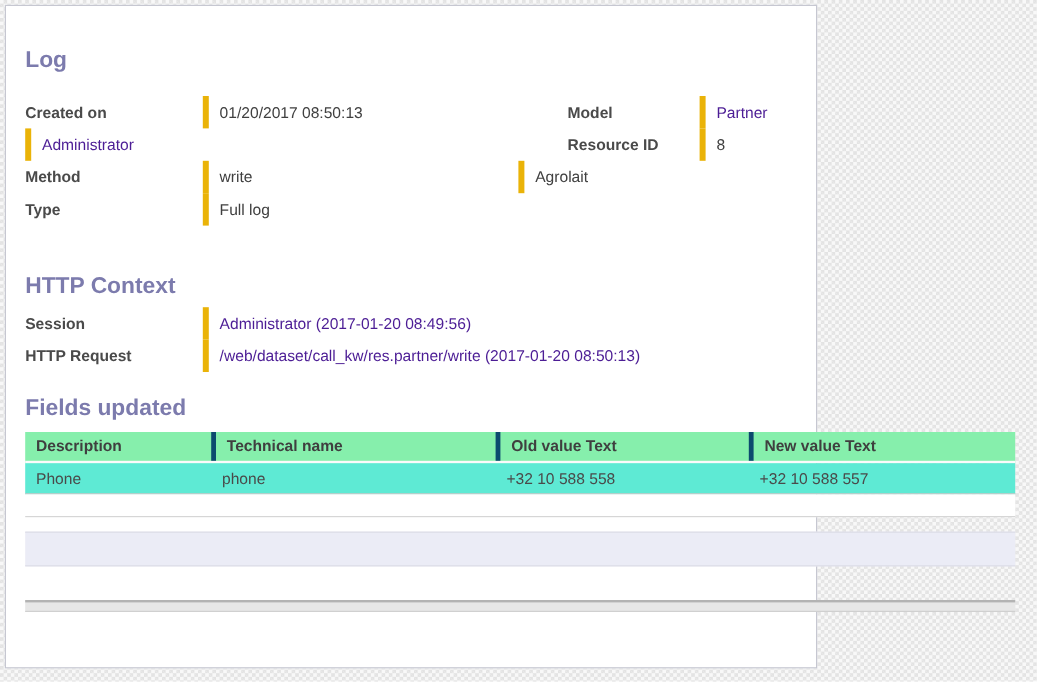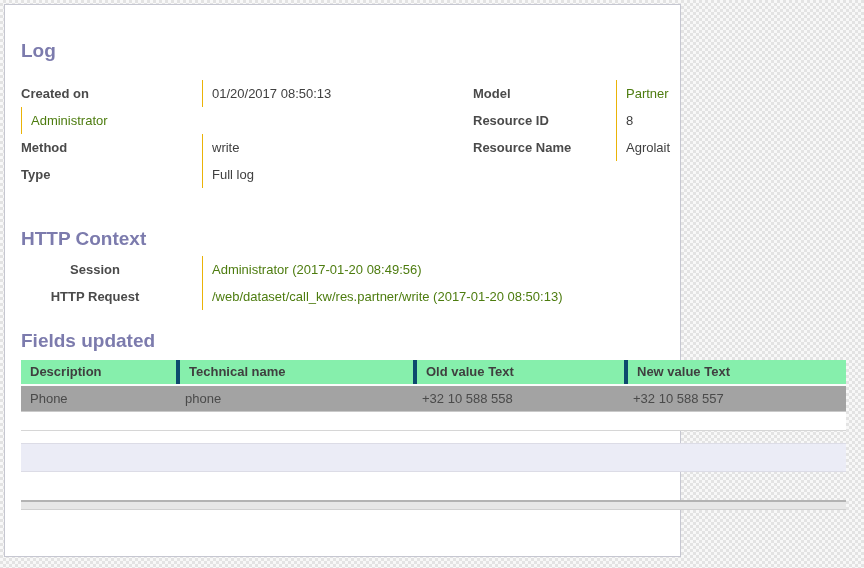--- a/index.html
+++ b/index.html
@@ -25,46 +25,46 @@
     color:#7c7bad; font-size:19px; font-weight:bold; line-height:22px;
   }
   .title-log { margin-top:35px; }
   .title-http { margin-top:40px; }
   .title-fields { margin-top:20px; }
 
   .group-wrap { display:flex; margin-top:18px; width:825px; }
   .group { display:flex; flex-direction:column; }
   .group-left { width:411px; }
   .group-right { width:414px; }
-  .group-http { margin-top:6px; width:825px;text-align:center; }
+  .group-http { margin-top:6px; width:825px; }
 
-  .field-row { display:flex; height:27px; align-items:center;gap:33px; }
+  .field-row { display:flex; height:27px; align-items:center; }
   .field-label {
     font-size:13px; font-weight:bold; color:#4a4a4a;
     width:148px; flex:0 0 148px;
   }
   .group-right .field-label { width:151px; flex:0 0 151px;padding-left:41px; }
   .field-value-cell {
-    flex:1; align-self:stretch; border-left:1px solid #eab308;
+    flex:1; align-self:stretch; border-left:5px solid #eab308;
     display:flex; align-items:center; padding-left:9px;
   }
   .field-value { font-size:13px; color:#404040; }
-  .link { color:#4d7c0f; cursor:pointer; }
+  .link { color:#4c1d95; cursor:pointer; }
 
   .tbl { margin-top:8px; width:825px; }
   .tbl-header {
     display:flex; height:26px; background:#86efac;
     border-bottom:2px solid #fbfbfb;
   }
   .tbl-header .cell {
     font-size:13px; font-weight:bold; color:#3f3f3f; line-height:24px;
   }
   .tbl-header .cell + .cell { border-left:4px solid #0c4a6e; }
   .tbl-row {
-    display:flex; height:26px; background:#a3a3a3;
+    display:flex; height:26px; background:#5eead4;
     border-bottom:1px solid #c9c9c9; cursor:pointer;
   }
   .tbl-row .cell { font-size:13px; color:#4a4a4a; line-height:26px; }
   .cell { padding-left:9px; overflow:hidden; white-space:nowrap; }
   .col-1 { width:155px; flex:0 0 155px; }
   .col-2 { width:237px; flex:0 0 237px; }
   .col-3 { width:211px; flex:0 0 211px; }
   .col-4 { flex:1; }
   .tbl-empty { height:19px; border-bottom:1px solid #d6d6d6; background:#fff; }
 
@@ -117,21 +117,20 @@
             <span class="field-value link">Partner</span>
           </span>
       </div>
       <div class="field-row">
         <span class="field-label">Resource ID</span>
         <span class="field-value-cell">
             <span class="field-value">8</span>
           </span>
       </div>
       <div class="field-row">
-        <span class="field-label">Resource Name</span>
         <span class="field-value-cell">
             <span class="field-value">Agrolait</span>
           </span>
       </div>
     </div>
   </div>
 
   <div class="section-title title-http">HTTP Context</div>
 
   <div class="group group-http">

